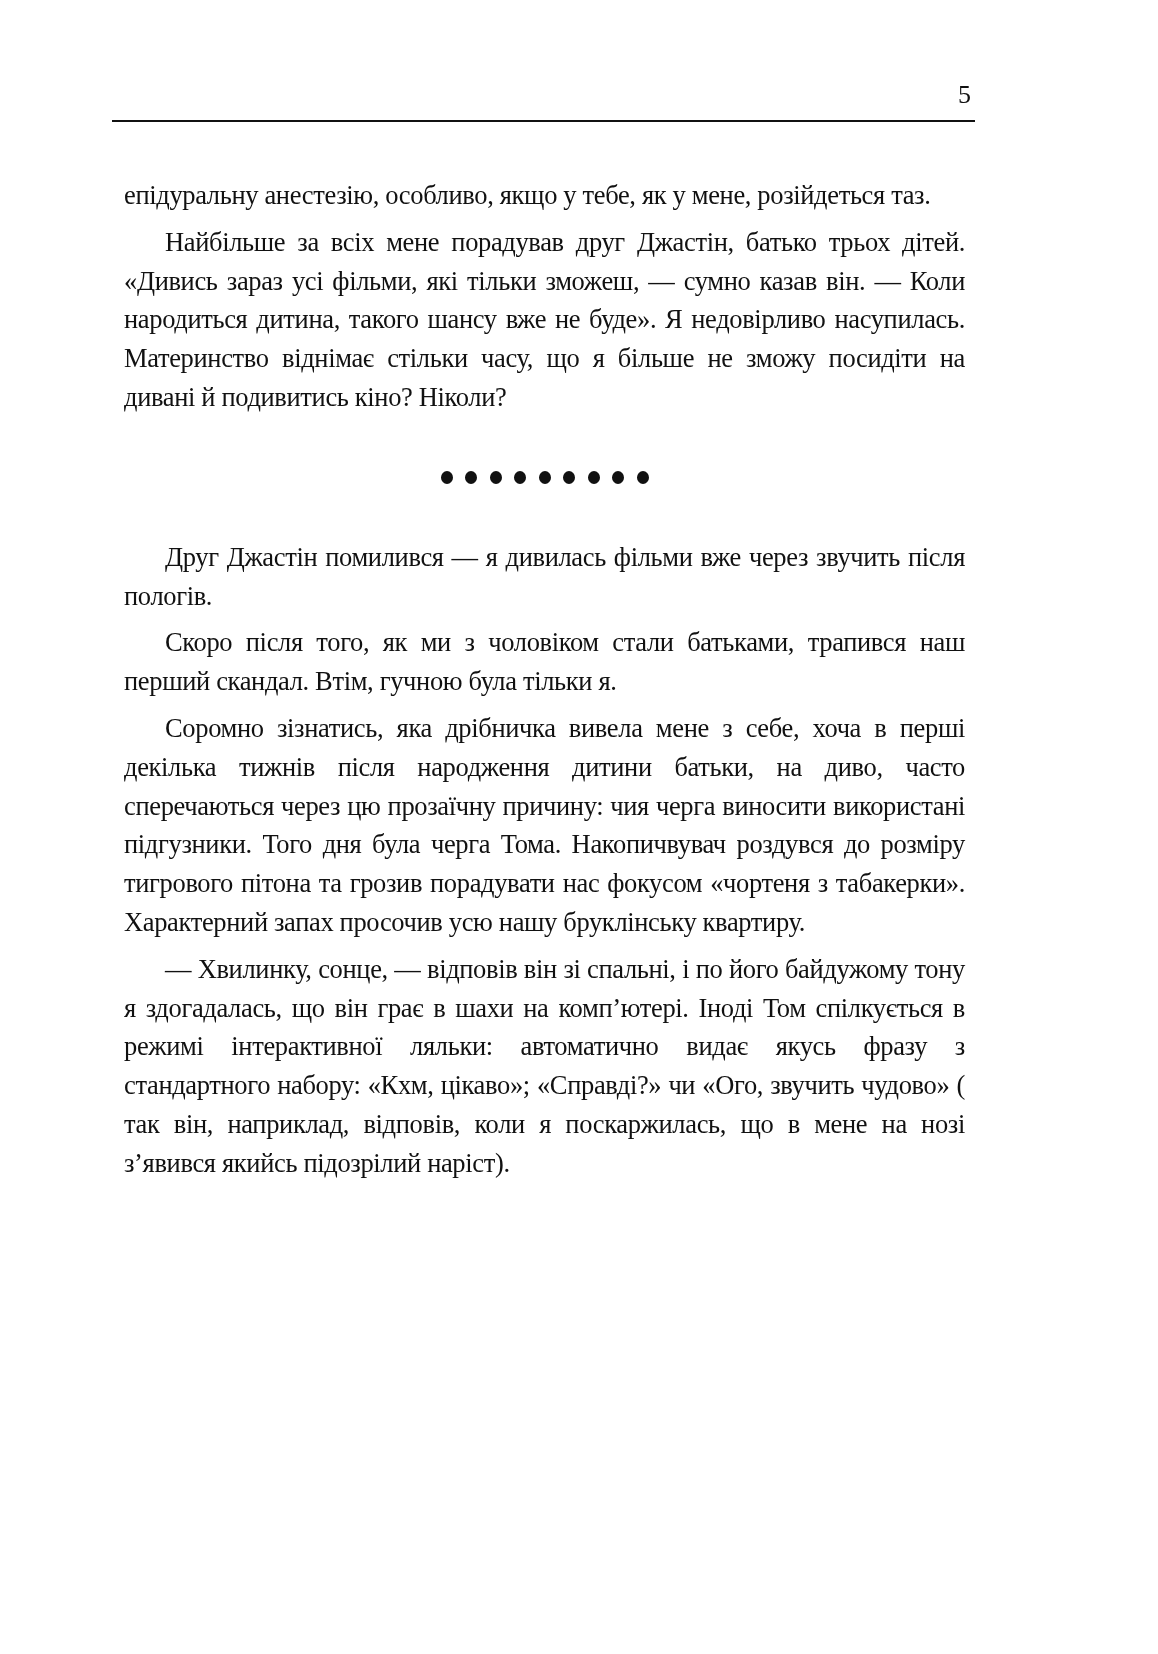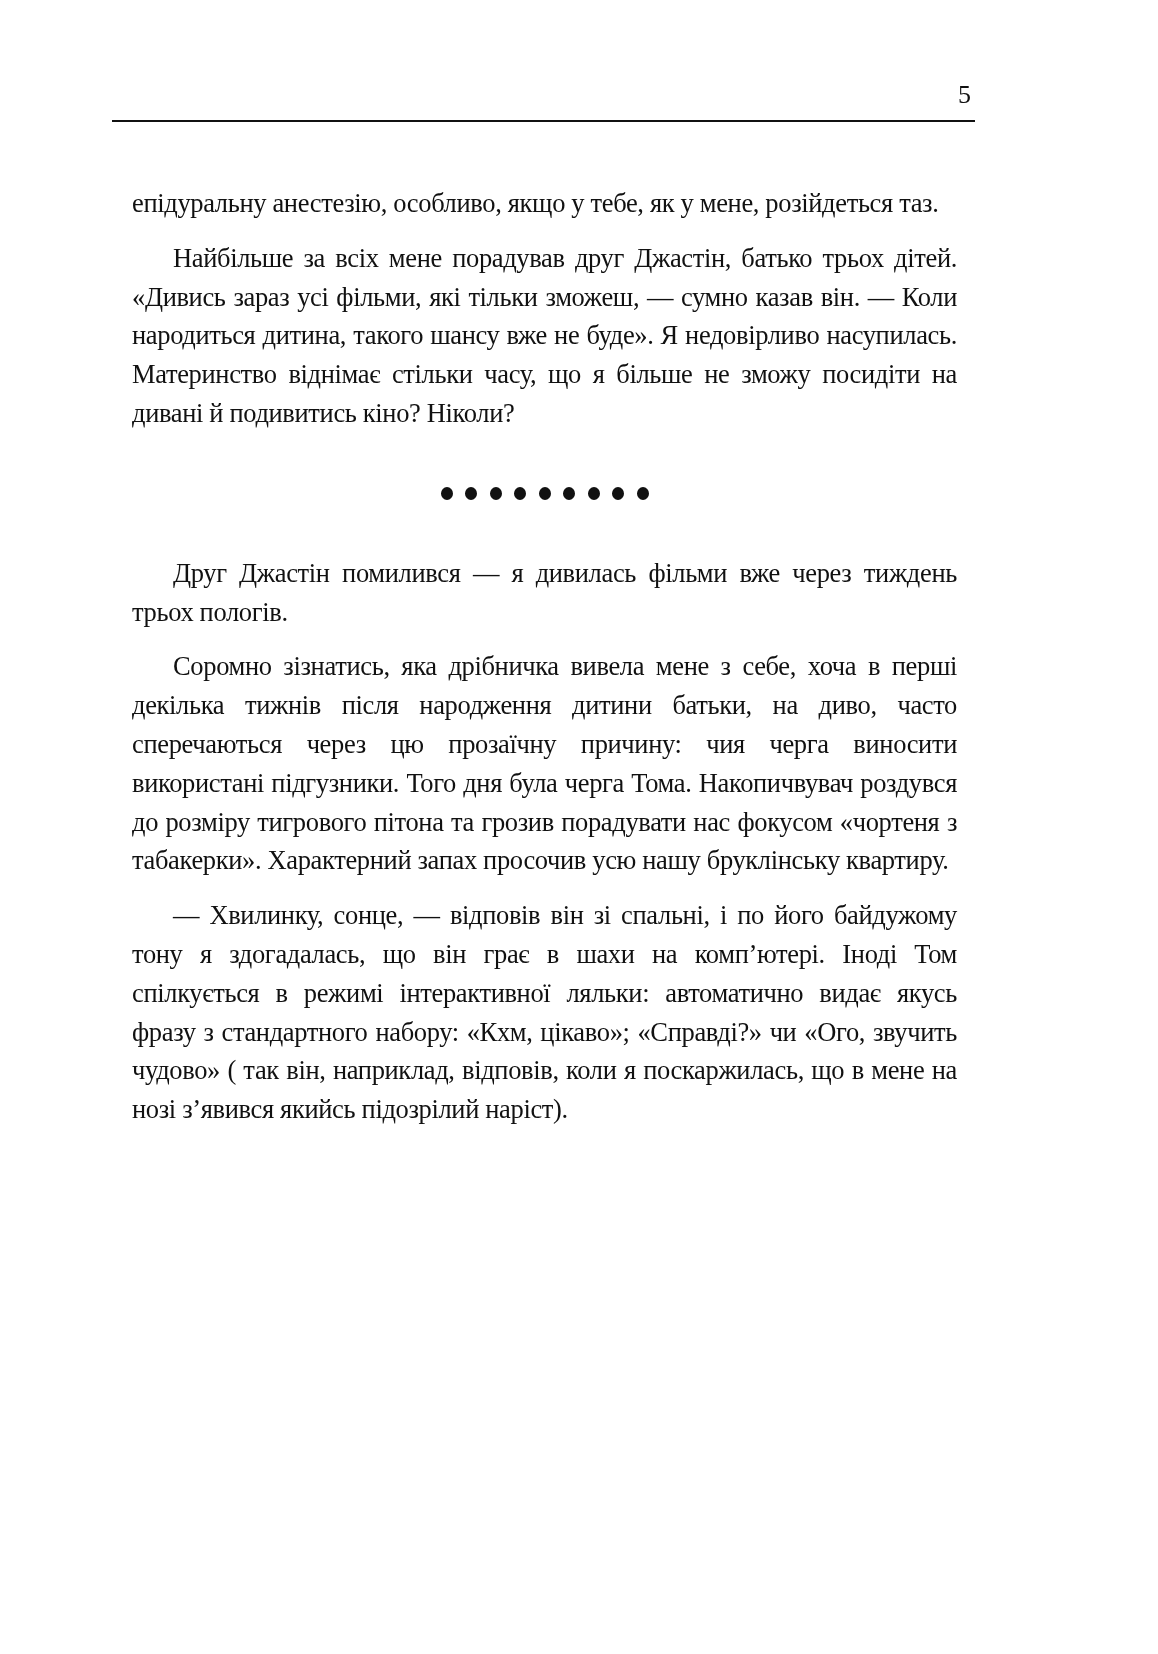--- a/index.html
+++ b/index.html
@@ -30,21 +30,21 @@
       font-size: 26px;
       line-height: 30px;
     }
     .body-text {
       position: absolute;
       left: 116px;
       top: 168px;
       width: 857px;
     }
     .para {
-      margin: 16px;
+      margin: 8px;
       font-size: 26.5px;
       line-height: 38.8px;
       text-align: justify;
       text-indent: 41px;
       letter-spacing: -0.35px;
       word-spacing: 0px;
       hyphens: none;
     }
     .para.no-indent {
       text-indent: 0;
@@ -83,17 +83,18 @@
     <span class="dot"></span>
     <span class="dot"></span>
     <span class="dot"></span>
     <span class="dot"></span>
     <span class="dot"></span>
     <span class="dot"></span>
     <span class="dot"></span>
   </div>
 
   <div>
-    <p class="para">Друг Джастін помилився — я дивилась фільми вже через тиждень трьох пологів.</p>
+    <p class="para">Друг Джастін помилився — я дивилась фільми вже через звучить після пологів.</p>
+    <p class="para">Скоро після того, як ми з чоловіком стали батьками, трапився наш перший скандал. Втім, гучною була тільки я.</p>
     <p class="para">Соромно зізнатись, яка дрібничка вивела мене з себе, хоча в перші декілька тижнів після народження дитини батьки, на диво, часто сперечаються через цю прозаїчну причину: чия черга виносити використані підгузники. Того дня була черга Тома. Накопичвувач роздувся до розміру тигрового пітона та грозив порадувати нас фокусом «чортеня з табакерки». Характерний запах просочив усю нашу бруклінську квартиру.</p>
     <p class="para">— Хвилинку, сонце, — відповів він зі спальні, і по його байдужому тону я здогадалась, що він грає в шахи на комп’ютері. Іноді Том спілкується в режимі інтерактивної ляльки: автоматично видає якусь фразу з стандартного набору: «Кхм, цікаво»; «Справді?» чи «Ого, звучить чудово» ( так він, наприклад, відповів, коли я поскаржилась, що в мене на нозі з’явився якийсь підозрілий наріст).</p>
   </div>
 </div>
 
 </body></html>

